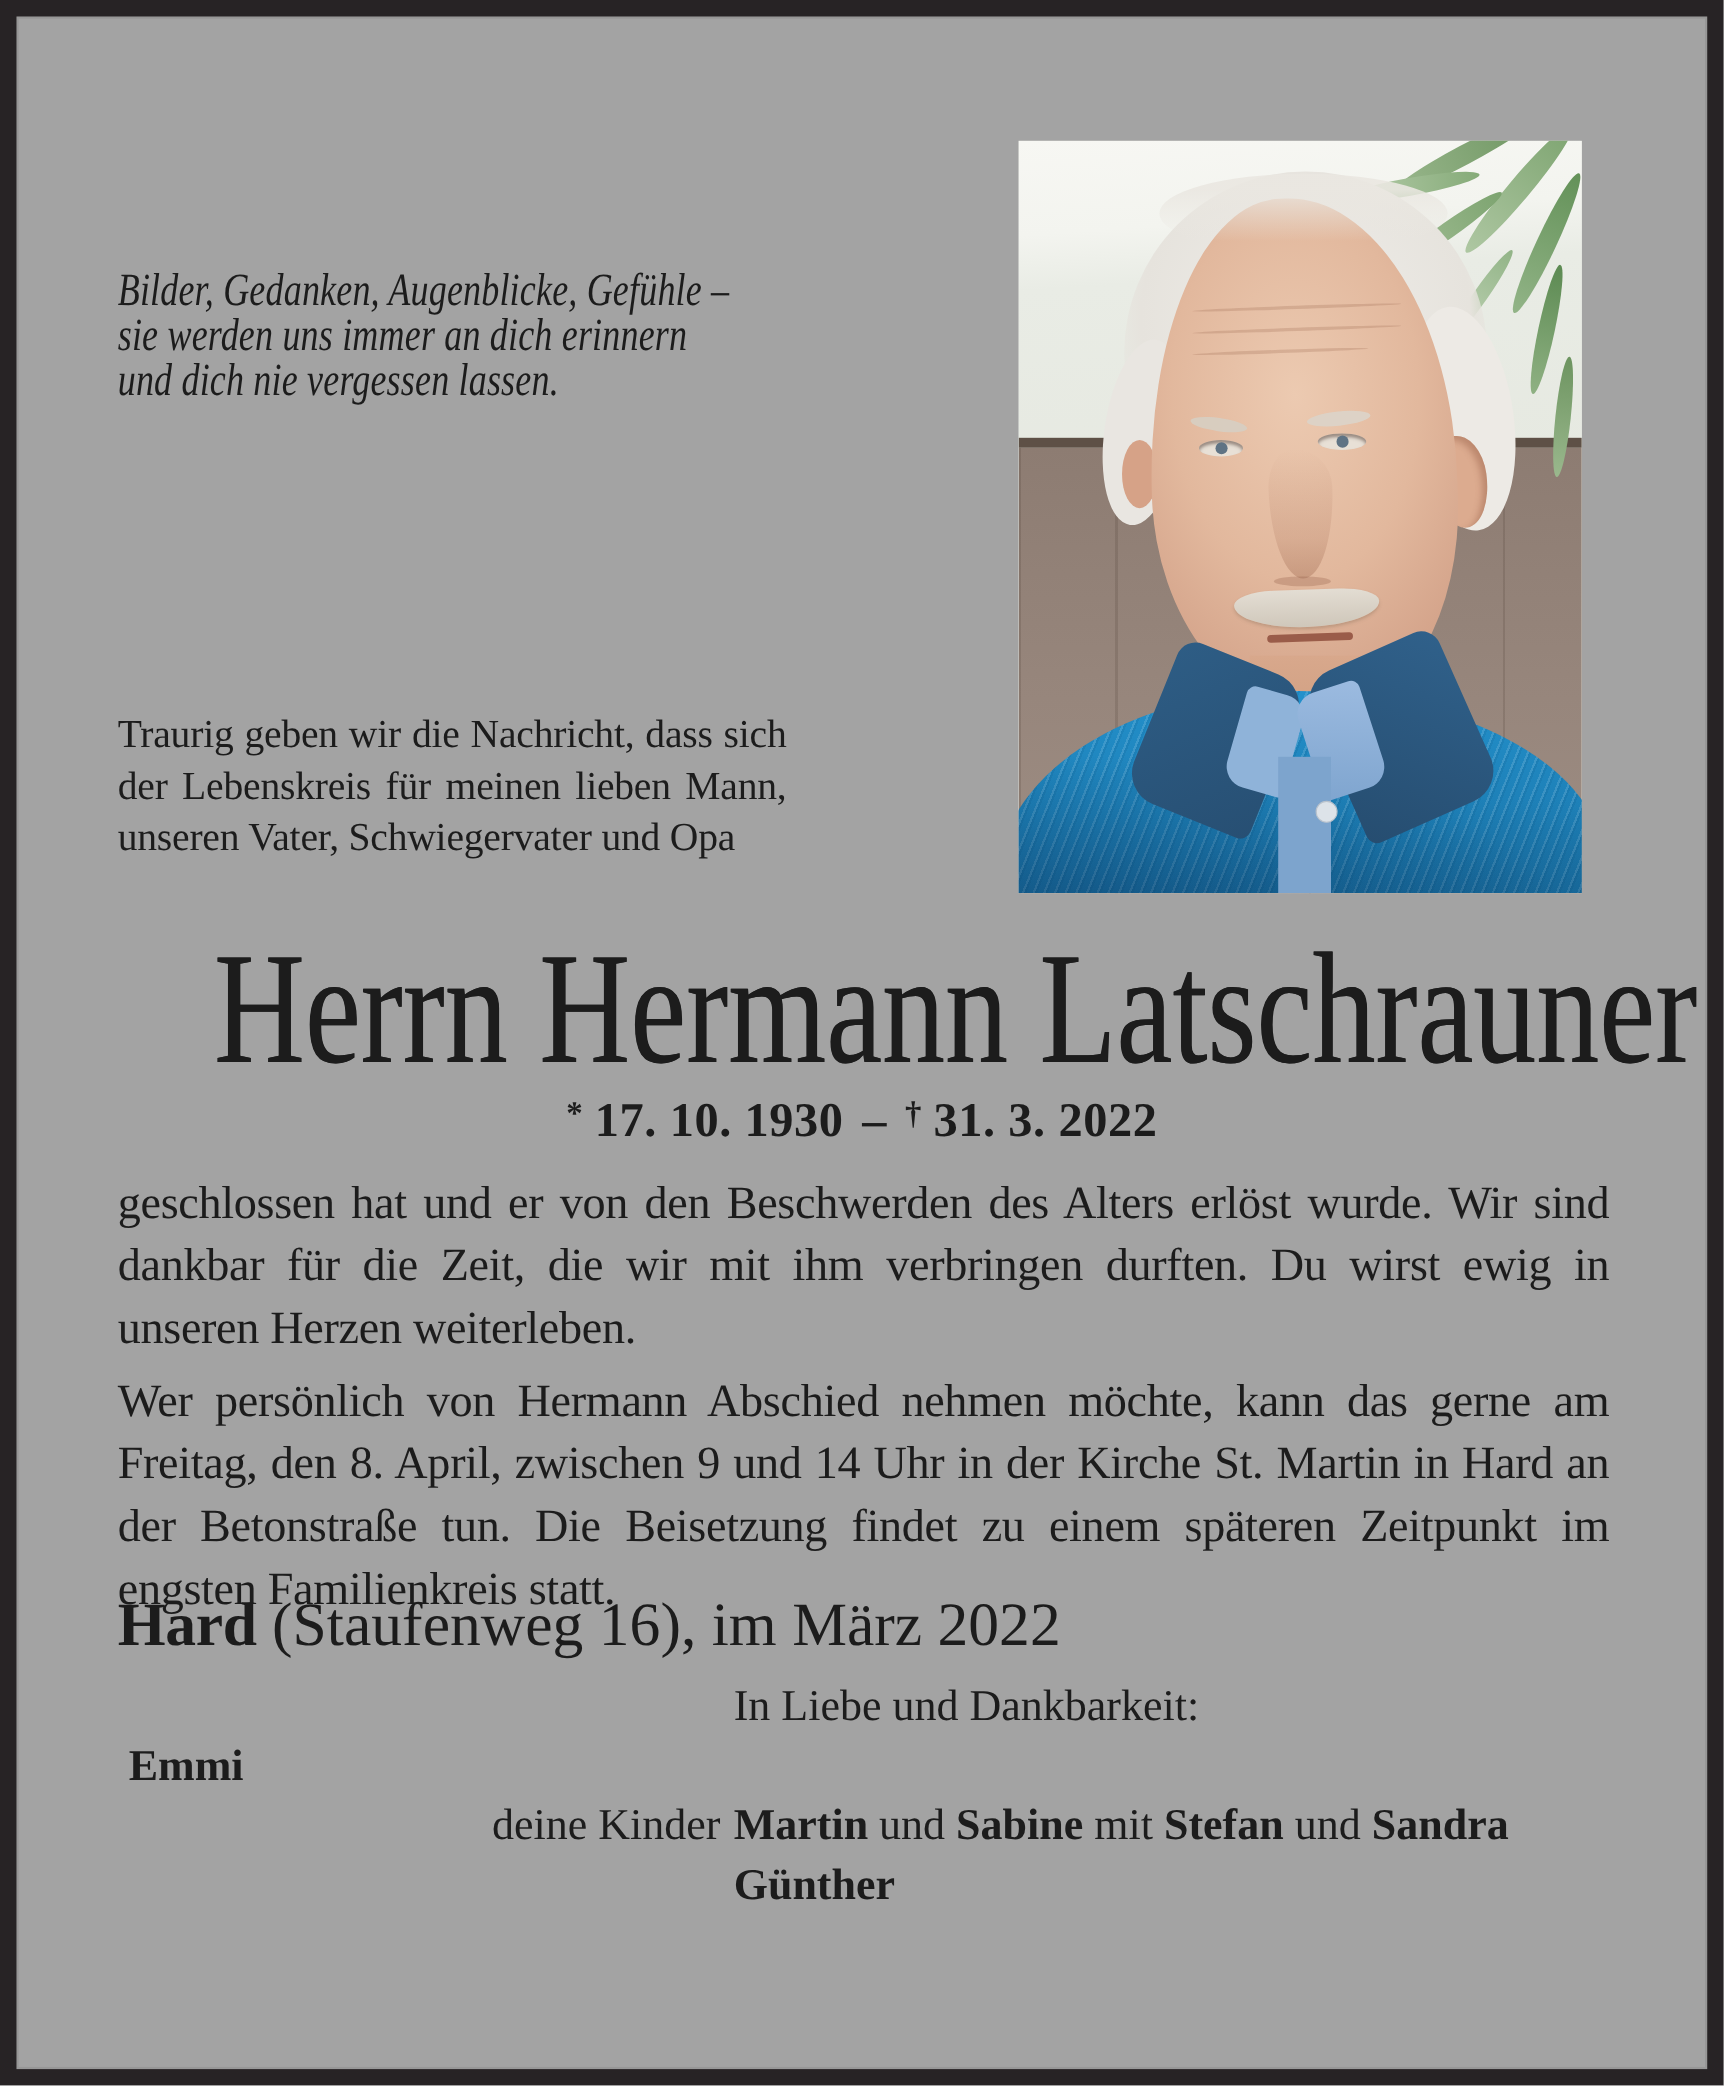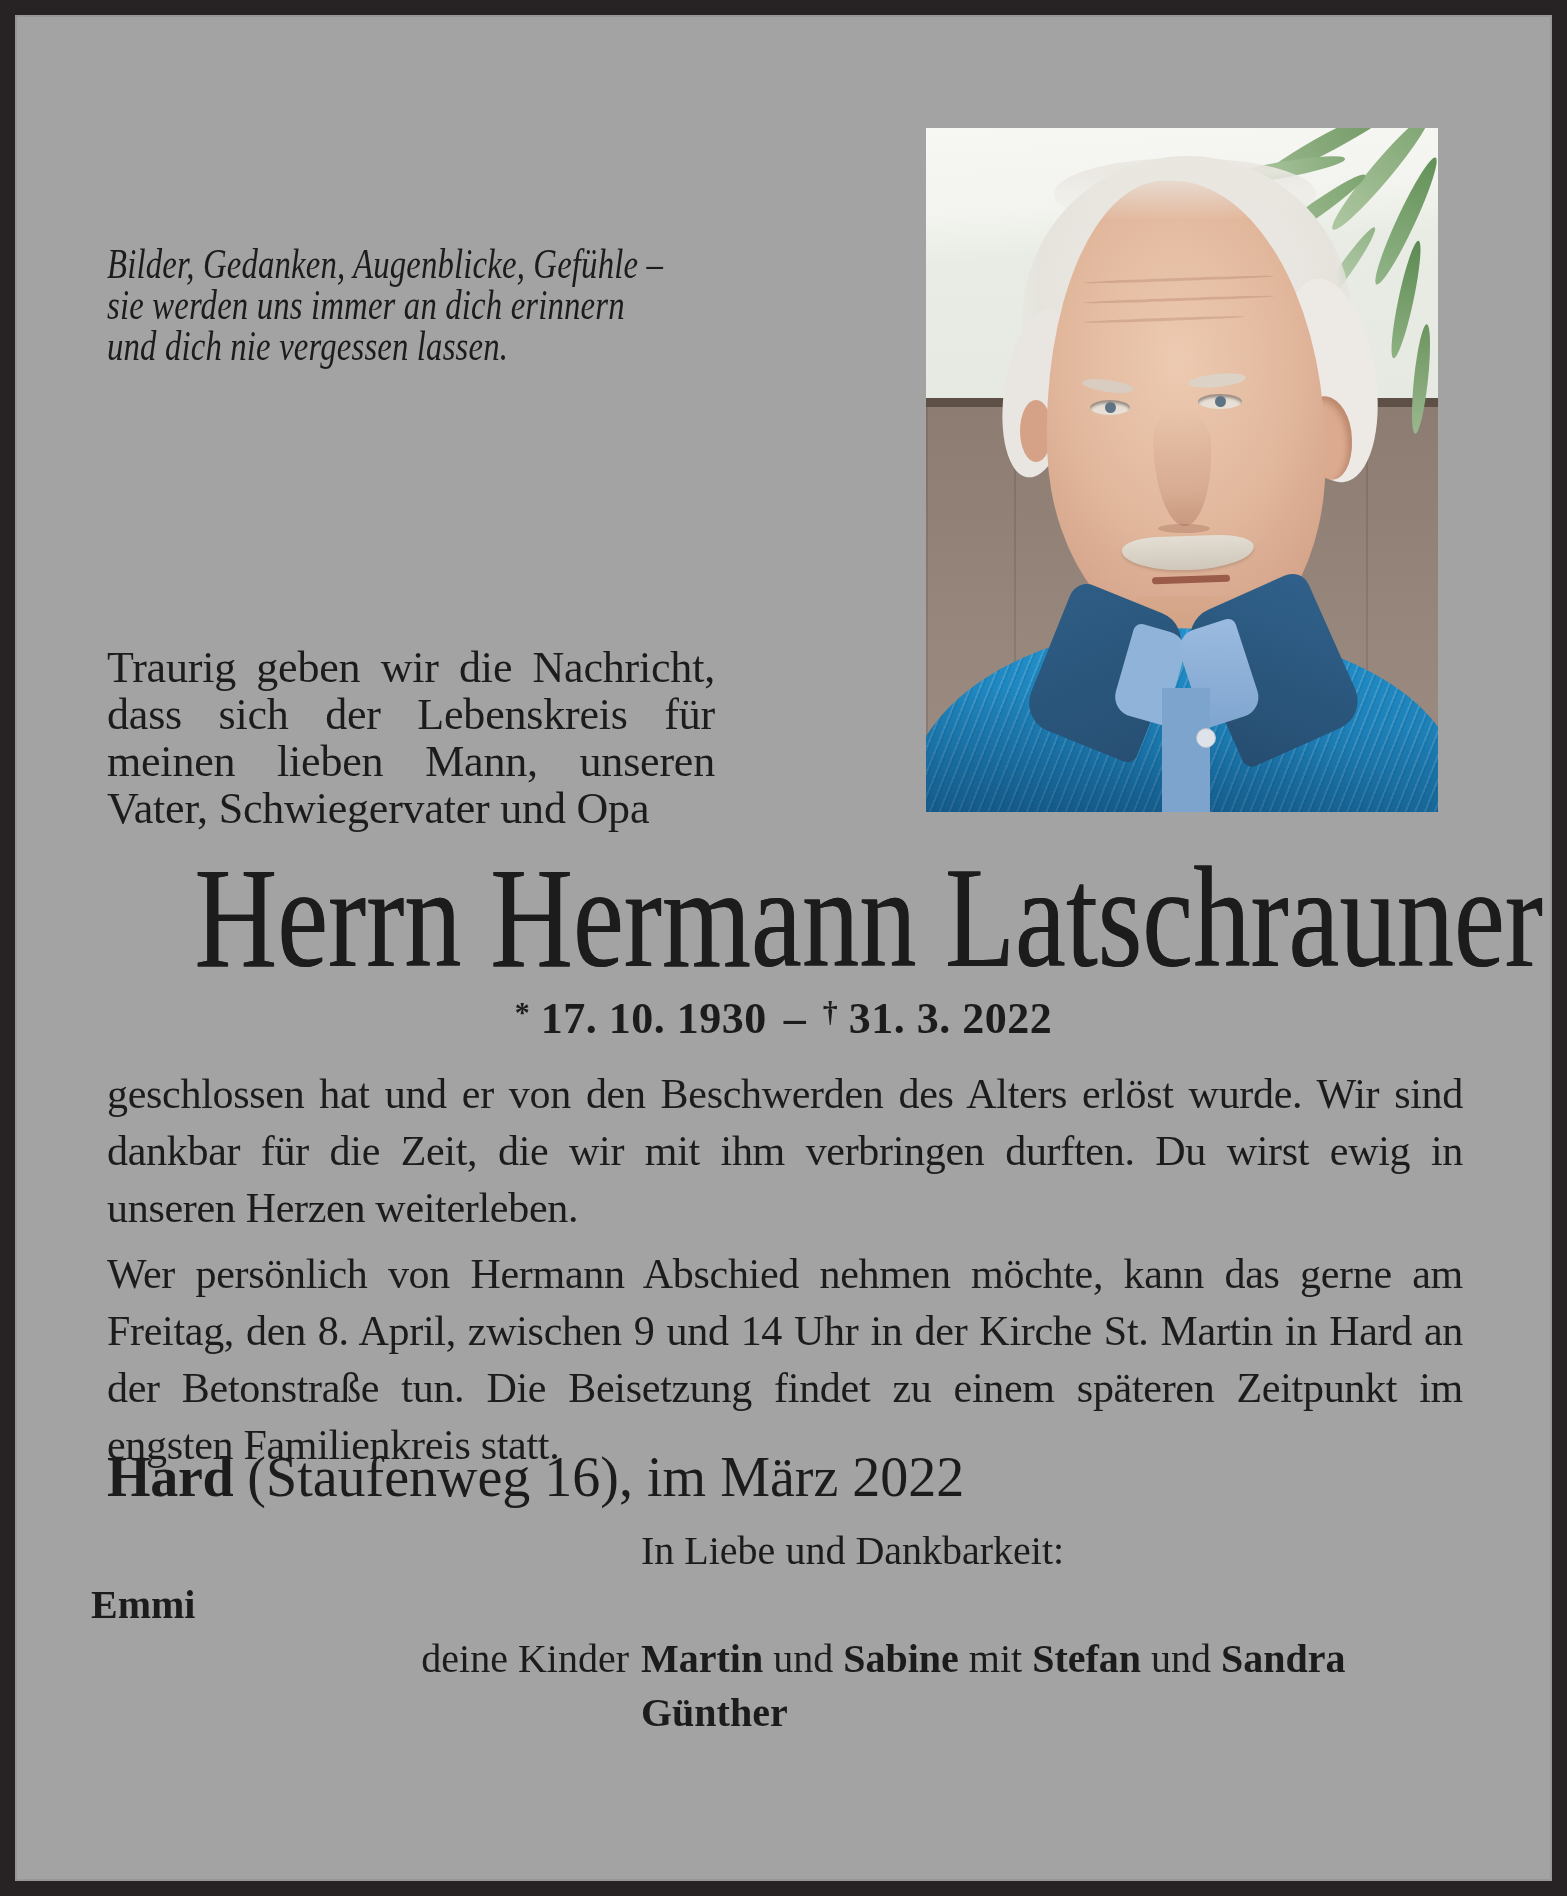--- a/index.html
+++ b/index.html
@@ -101,21 +101,21 @@
     transform:rotate(16deg); border-radius:8px 20px 4px 20px;}
   .shirt-r{ position:absolute; left:262px; top:496px; width:62px; height:98px;
     background:linear-gradient(200deg,#9cbbe0,#7fa5cf); transform:rotate(-18deg); border-radius:20px 8px 20px 4px;}
   .placket{ position:absolute; left:236px; top:560px; width:48px; height:124px; background:#7da4cd;}
   .button{ position:absolute; left:270px; top:600px; width:18px; height:18px; border-radius:50%;
     background:#dde3e9; border:1px solid #b9c2cc;}
 
   
   .intro{
     position:absolute; left:92px; top:629px; width:608px;
-    font-size:44px; line-height:47px; letter-spacing:-0.2px;
+    font-size:36px; line-height:47px; letter-spacing:-0.2px;
     text-align:justify;
   }
 
   
   .headline{
     position:absolute; left:0; top:830px; width:100%;
     margin:0; text-align:center; font-weight:normal; line-height:1;
   }
   .headline-inner{
     display:inline-block; font-size:145px; white-space:nowrap;
@@ -136,21 +136,21 @@
     font-size:42px; line-height:57px; letter-spacing:-0.3px; text-align:justify;
   }
   .bodytext p{ margin:0; }
   .bodytext p + p{ margin-top:9px; }
 
   
   .placeline{ position:absolute; left:92px; top:1430px; font-size:56px; }
   .placeline b{ letter-spacing:-0.3px; }
 
   
-  .closing{ position:absolute; left:76px; top:1509px; width:1372px; font-size:40px; line-height:54px; }
+  .closing{ position:absolute; left:102px; top:1509px; width:1372px; font-size:40px; line-height:54px; }
   .closing-row{ display:flex; }
   .closing-prefix{ width:538px; text-align:right; padding-right:12px; flex:0 0 auto; }
   .closing-content{ flex:1 1 auto; }
   .bold-name{ font-weight:bold; }
 </style>
 </head>
 <body>
 
 <div class="page">
 

